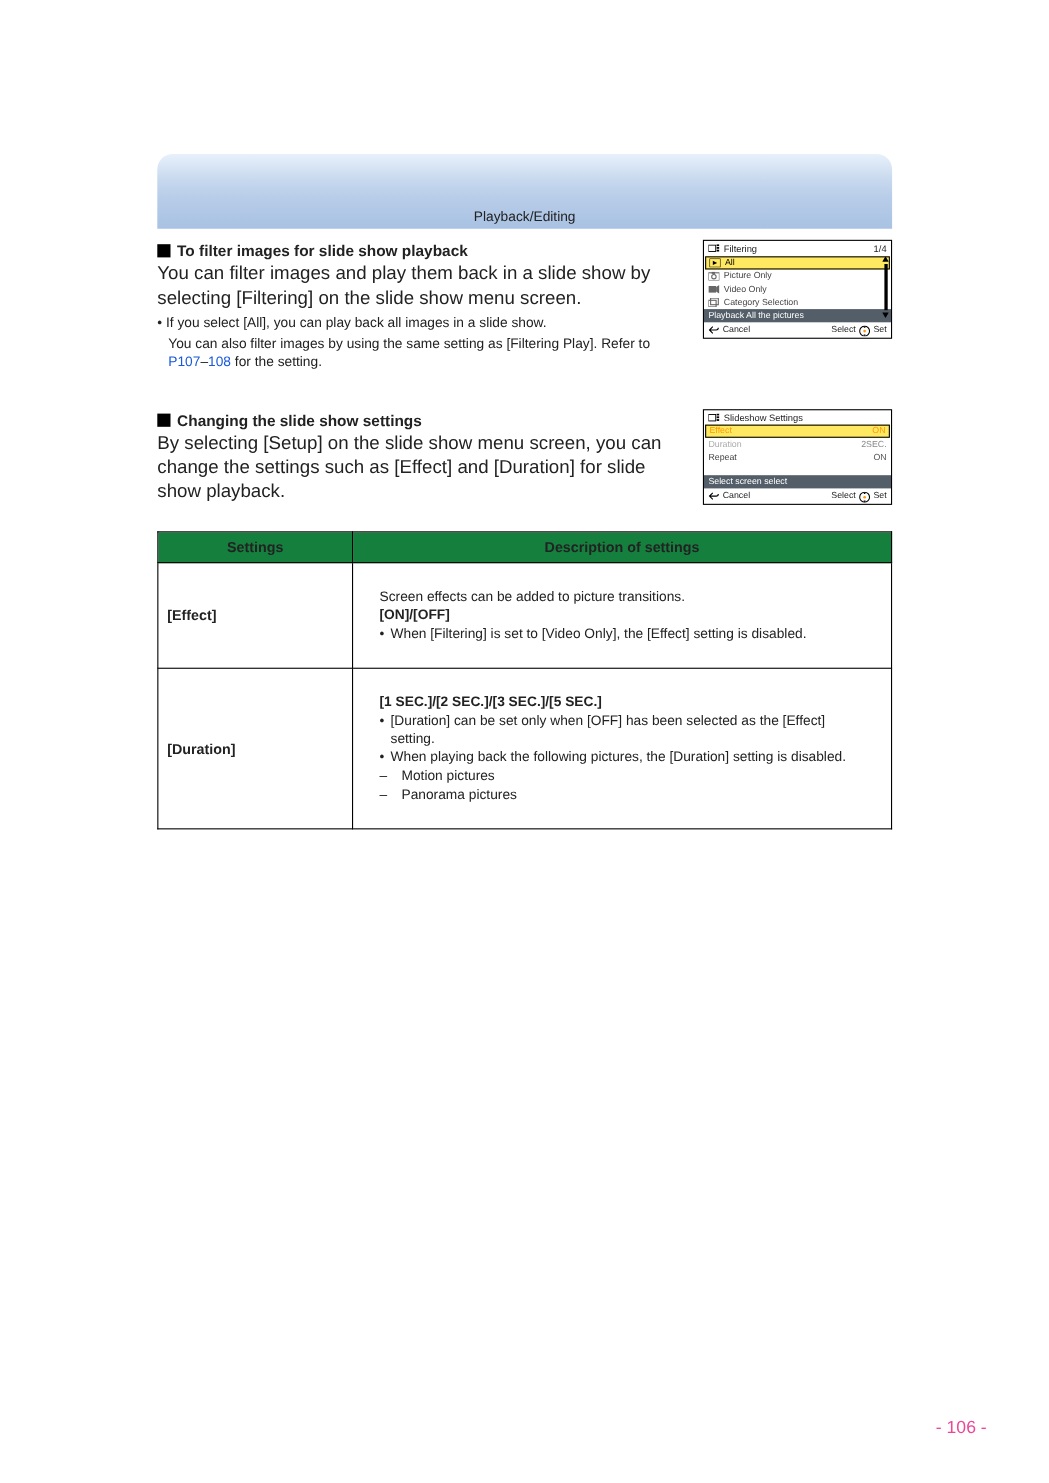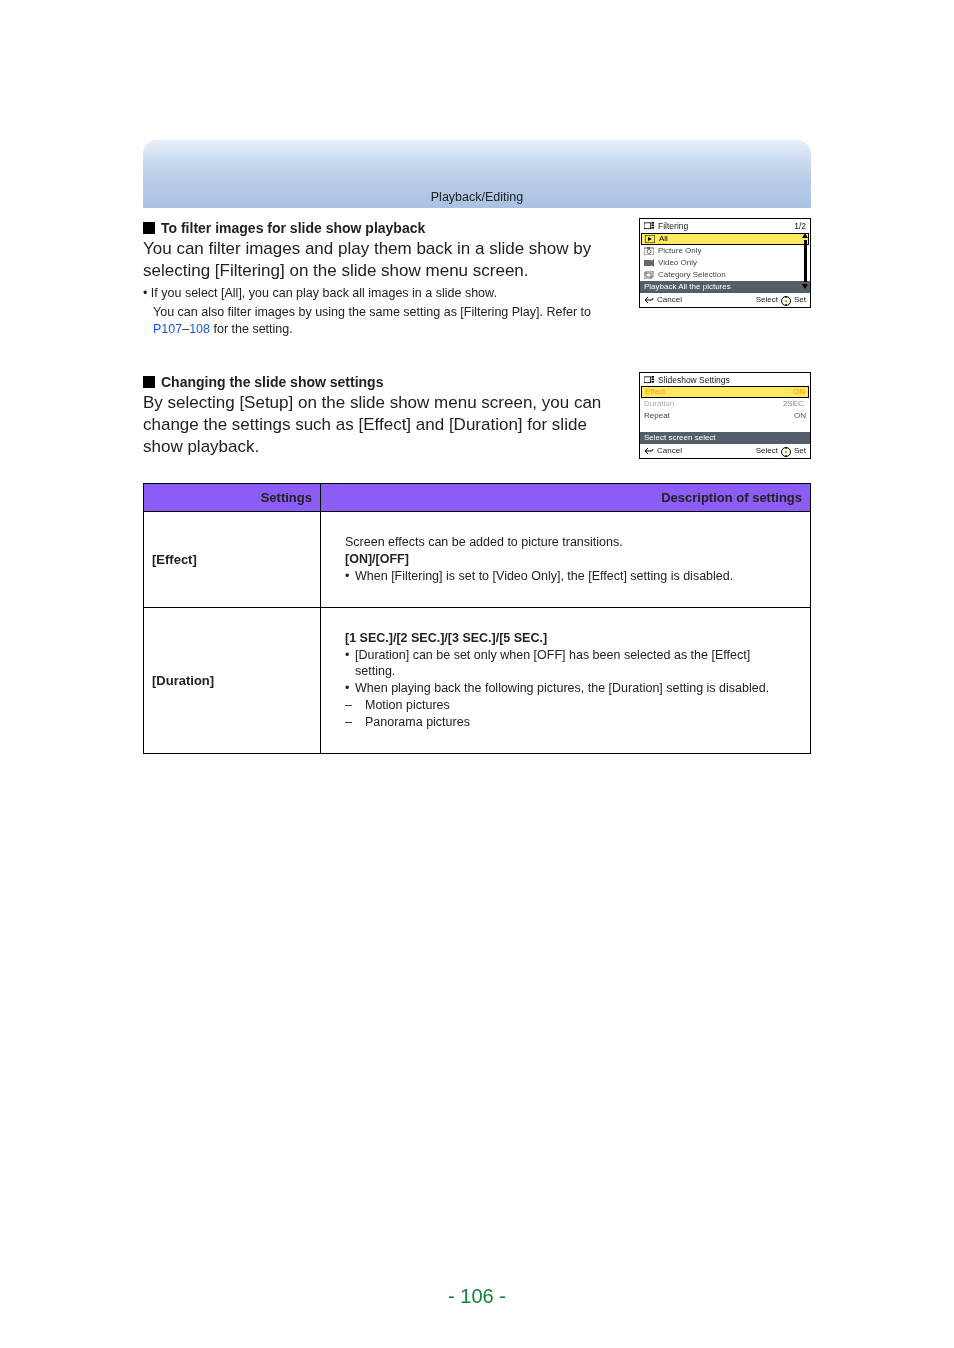--- a/index.html
+++ b/index.html
@@ -144,45 +144,45 @@
     border-collapse: collapse;
     font-size: 13px;
   }
   table.settings th, table.settings td {
     border: 1px solid #000;
     padding: 6px 8px;
     vertical-align: top;
     text-align: left;
   }
   table.settings th {
-    text-align: right;
+    text-align: center;
     font-weight: bold;
-    background: #8b5cf6;
+    background: #15803d;
   }
   table.settings td.first {
     width: 160px;
     font-weight: bold;
     vertical-align: middle;
   }
   .cell-list { margin: 16px; padding: 0; list-style: none; }
   .cell-list li { position: relative; padding-left: 10px; font-size: 12.5px; line-height: 1.35; }
   .cell-list li.b::before { content: "•"; position: absolute; left: 0; }
   .cell-list li.d::before { content: "–"; position: absolute; left: 0; }
   .cell-list li.plain { padding-left: 0; }
   .cell-list li.sub { padding-left: 20px; }
   .cell-strong { font-weight: bold; font-size: 13px; }
 
   .page-num {
     position: absolute;
     left: 0;
     right: 0;
     bottom: 40px;
-    text-align: center;
-    font-size: 20px;
-    color: #15803d;
+    text-align: right;
+    font-size: 16px;
+    color: #ec4899;
   }
 
   
   svg { display: block; }
 </style>
 </head>
 <body>
 
 <div class="page">
   <div class="header-bar"></div>
@@ -210,21 +210,21 @@
               <span class="ic">
                 <svg viewBox="0 0 12 10">
                     <rect x="0" y="1" width="8" height="7" fill="none" stroke="#000" stroke-width="1"></rect>
                     <rect x="9" y="0" width="3" height="2" fill="#000"></rect>
                     <rect x="9" y="3" width="3" height="2" fill="#000"></rect>
                     <rect x="9" y="6" width="3" height="2" fill="#000"></rect>
                   </svg>
               </span>
               <span>Filtering</span>
             </span>
-            <span>1/2</span>
+            <span>1/4</span>
           </div>
           <div class="mini-row hl">
             <span class="ic">
                 <svg viewBox="0 0 10 8">
                   <rect x="0" y="0" width="10" height="8" fill="none" stroke="#000"></rect>
                   <polygon points="3,2 3,6 7,4" fill="#000"></polygon>
                 </svg>
               </span>
             <span>All</span>
           </div>

